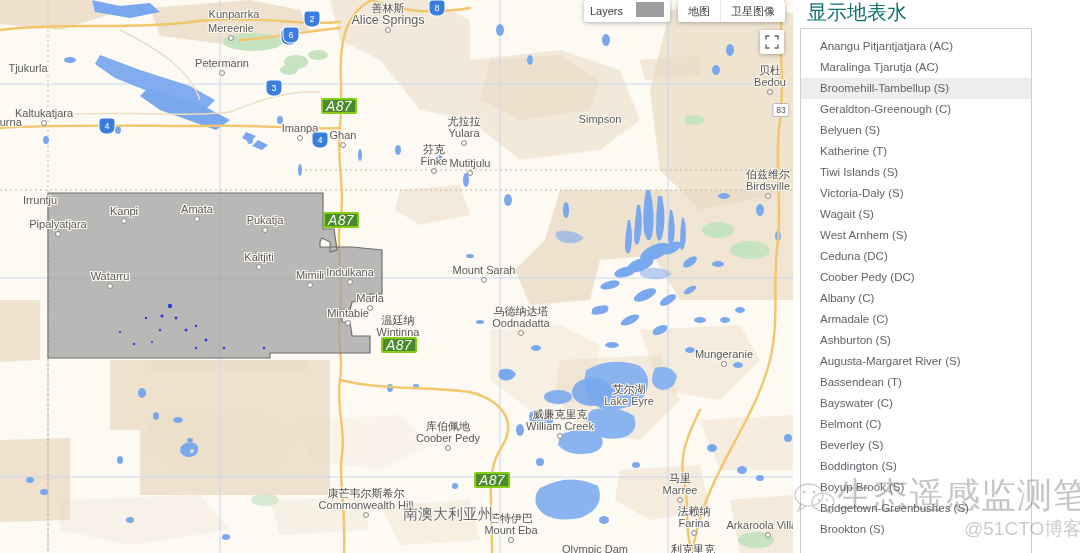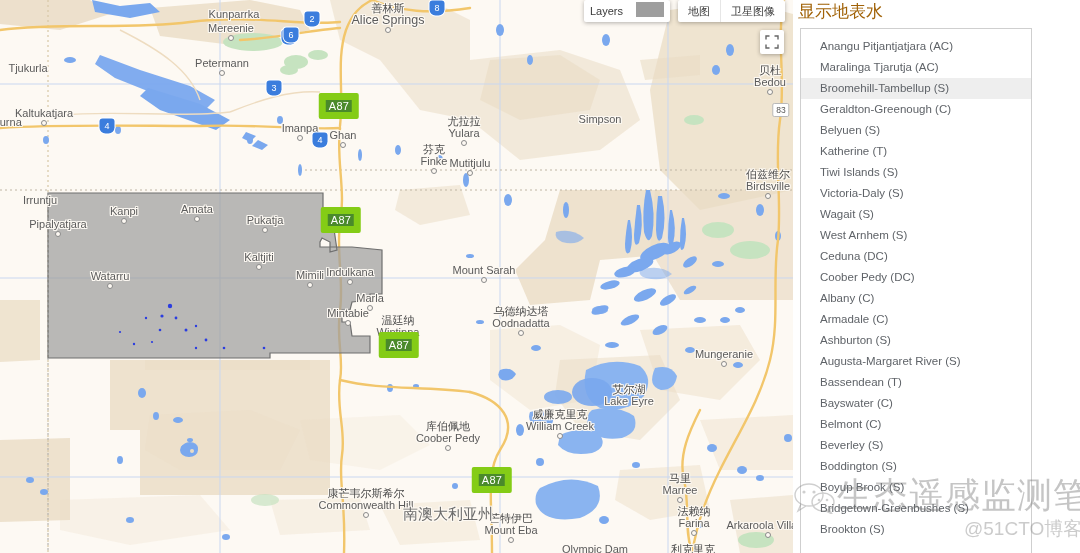--- a/index.html
+++ b/index.html
@@ -56,27 +56,28 @@
     font-size:9px; line-height:15px;
     text-align:center;
     border-radius:3px 3px 6px 6px;
     transform: translate(-50%,-50%);
     box-shadow: 0 0 0 1px #ffffff;
   }
   .shield-hw {
     position:absolute;
     background:#4a8a2b;
     color:#ffffff;
-    font-size:11px; line-height:12px;
+    font-size:14px; line-height:12px;
     padding:0 3px;
     height:12px;
     border-radius:2px;
-    border:7px solid #84cc16;
+    border:2px solid #84cc16;
     transform: translate(-50%,-50%);
     letter-spacing:0.3px;
+    font-style:italic;
   }
   .shield-rd {
     position:absolute;
     background:#ffffff;
     color:#555;
     font-size:8.5px; line-height:12px;
     padding:0 3px;
     height:12px;
     border-radius:2px;
     border:1px solid #b9b9b9;
@@ -129,23 +130,23 @@
   #fullscreen-btn svg { display:block; margin:5px; }
 
   
   #side-panel {
     position:absolute;
     left:793px; top:0;
     width:287px; height:553px;
     background:#ffffff;
   }
   #panel-title {
-    position:absolute; left:5px; top:1px;
-    font-size:17px;
-    color:#a16207;
+    position:absolute; left:14px; top:1px;
+    font-size:20px;
+    color:#0f766e;
     line-height:22px;
   }
   #list-wrap {
     position:absolute;
     left:7px; top:28px;
     width:232px;
     height:525px;
     border:1px solid #cfcfcf;
     border-bottom:none;
     background:#ffffff;

